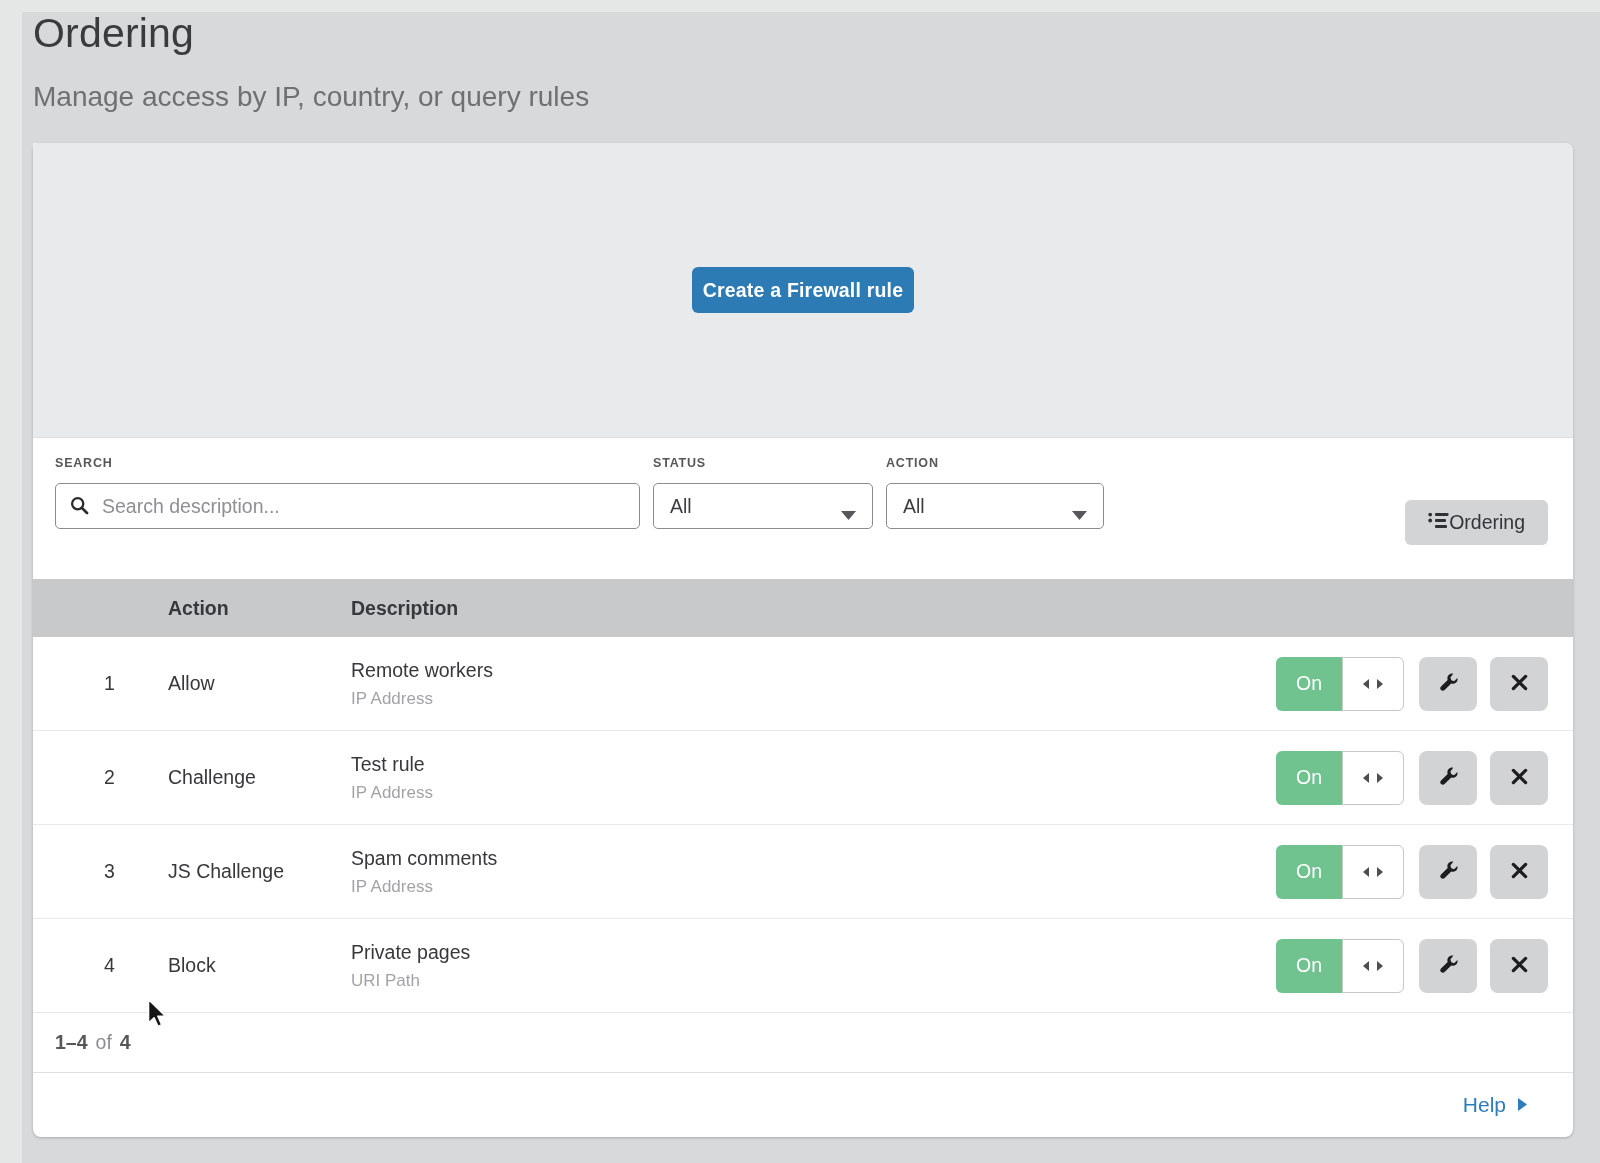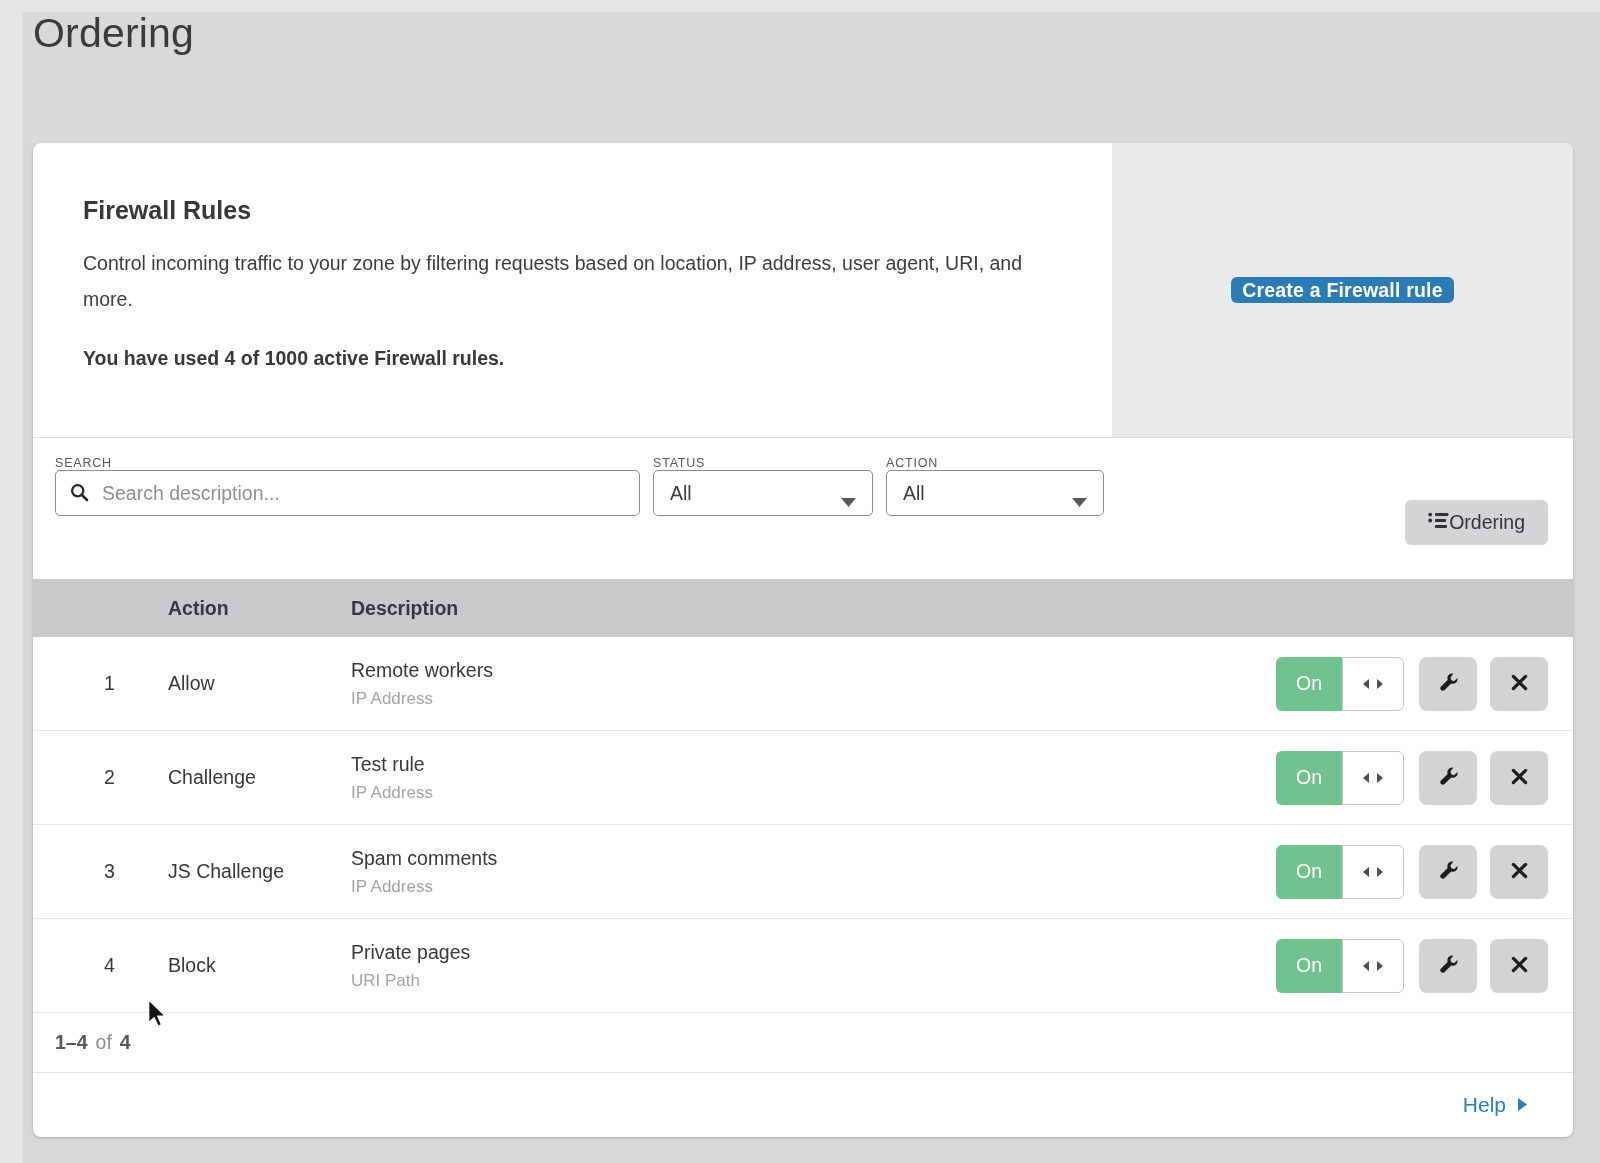--- a/index.html
+++ b/index.html
@@ -30,32 +30,32 @@
   .overview { width:1079px; box-sizing:border-box; padding:52px 60px 0 50px; }
   .overview-heading { margin:0; font-size:25px; line-height:30px; font-weight:700; color:#36383b; }
   .overview-desc { margin:20px 0 0 0; font-size:19.5px; line-height:36px; color:#3b3d40; width:955px; }
   .overview-usage { margin:30px 0 0 0; font-size:19.5px; font-weight:700; color:#36383b; }
   .create-panel {
     flex:1; background:#e9eaeb; border-radius:0 8px 0 0;
     display:flex; align-items:center; justify-content:center;
   }
   .create-btn {
     background:#2c7bb4; color:#ffffff; border:none; border-radius:6px;
-    height:26px; padding:0 11px; font-size:19.5px; font-weight:700;
+    height:46px; padding:0 11px; font-size:19.5px; font-weight:700;
     font-family:inherit; cursor:pointer; letter-spacing:0.2px;
   }
 
   
   .filter-bar {
     box-sizing:border-box; height:142px; border-top:1px solid #dcdddf;
     display:flex; align-items:flex-start; padding:18px 25px 0 22px;
   }
   .filter-label {
-    display:block; font-size:12.5px; font-weight:400; color:#55575b;
-    letter-spacing:0.8px; 
+    display:block; font-size:12.5px; font-weight:700; color:#55575b;
+    letter-spacing:0.8px; margin-bottom:13px;
   }
   .search-group { width:585px; }
   .status-group { width:220px; margin-left:13px; }
   .action-group { width:218px; margin-left:13px; }
   .search-wrap { position:relative; }
   .text-input {
     box-sizing:border-box; width:100%; height:46px;
     border:1.5px solid #8a8c90; border-radius:5px; background:#fff;
     font-family:inherit; font-size:19.5px; color:#ec4899; padding:0 14px 0 46px;
   }
@@ -127,30 +127,26 @@
   .mouse-cursor { position:absolute; left:147px; top:998px; z-index:20; }
 </style>
 </head>
 <body>
 
 <div class="window-edge-top"></div>
 <div class="window-edge-left"></div>
 
 <header class="page-header">
   <h1 class="page-title">Ordering</h1>
+  <div class="page-subtitle">Manage access by IP, country, or query rules</div>
 </header>
 
 <main class="card">
 
   <section class="card-top">
-    <div class="overview">
-      <h2 class="overview-heading">Firewall Rules</h2>
-      <p class="overview-desc">Control incoming traffic to your zone by filtering requests based on location, IP address, user agent, URI, and more.</p>
-      <p class="overview-usage">You have used 4 of 1000 active Firewall rules.</p>
-    </div>
     <div class="create-panel">
       <button class="create-btn">Create a Firewall rule</button>
     </div>
   </section>
 
   <section class="filter-bar">
     <div class="search-group">
       <label class="filter-label">SEARCH</label>
       <div class="search-wrap">
         <span class="search-icon">

